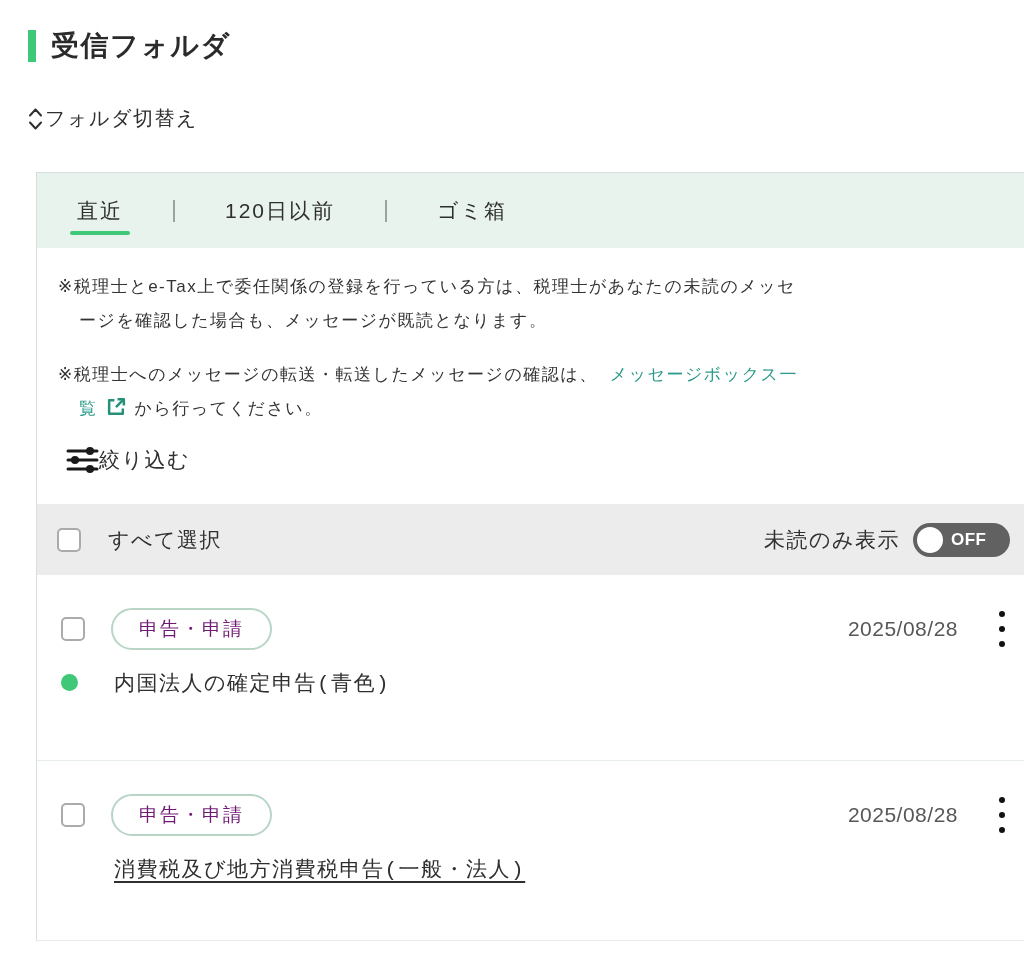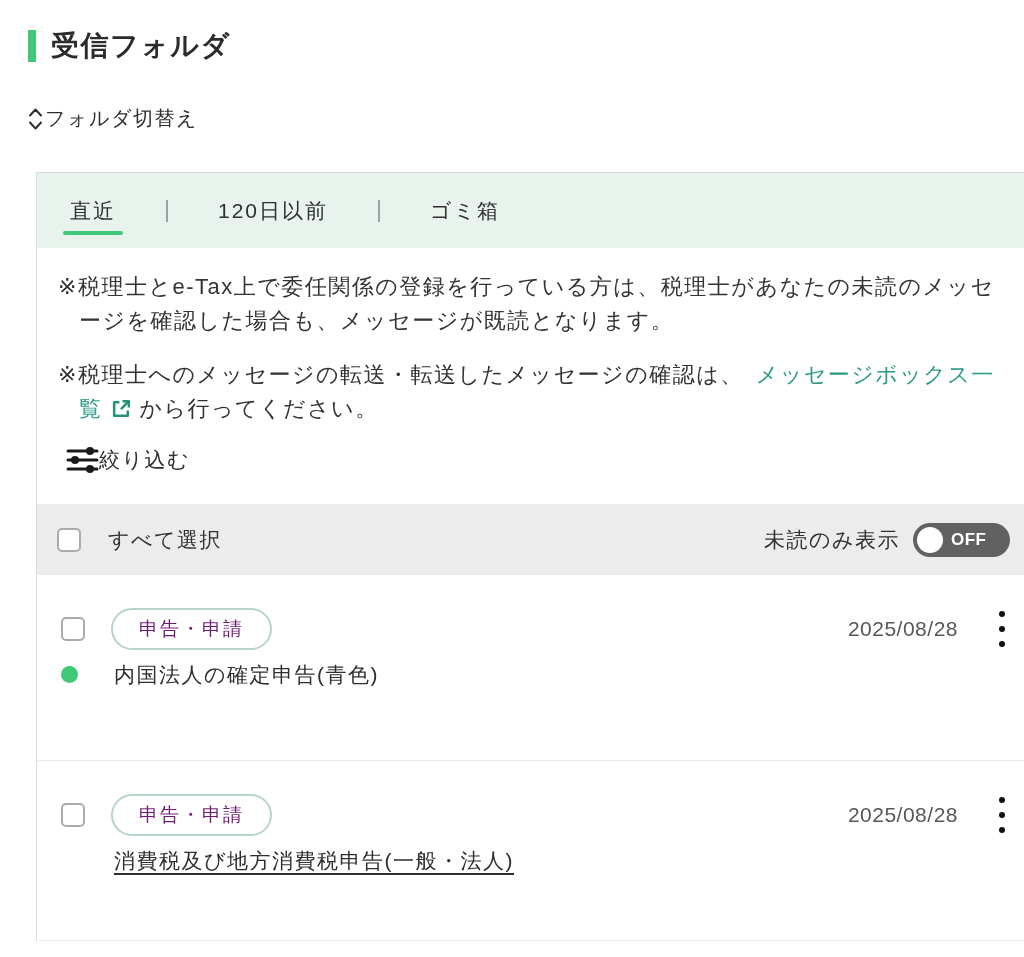--- a/index.html
+++ b/index.html
@@ -11,28 +11,28 @@
   
   .page-header{display:flex;align-items:center;padding:27px 0 0 28px;}
   .accent-bar{width:8px;height:32px;background:#3ec877;margin-right:15px;flex:none;}
   .page-title{font-size:28px;font-weight:bold;color:#2b2b2b;letter-spacing:1.5px;margin:0;}
   
   .folder-switch{display:flex;align-items:center;gap:1px;margin:40px 0 0 27px;
     font-size:20px;letter-spacing:1.5px;cursor:pointer;width:max-content;}
   
   .panel{margin:40px 0 0 36px;border-left:1px solid #d9dfdd;border-top:1px solid #d9dfdd;}
   .tab-bar{display:flex;align-items:stretch;height:75px;background:#e8f3ee;
-    padding-left:26px;gap:43px;font-size:21px;letter-spacing:2px;}
+    padding-left:33px;gap:43px;font-size:21px;letter-spacing:2px;}
   .tab{position:relative;padding:0 7px;display:flex;align-items:center;cursor:pointer;color:#2f2f2f;}
   .tab.active::after{content:"";position:absolute;left:0;right:0;bottom:13px;height:4px;
     background:#3ec877;border-radius:2px;}
   .tab-sep{width:2px;height:22px;background:#9aa3a0;align-self:center;}
   
   .panel-body{background:#fff;padding:22px 16px 30px 21px;}
-  .note{margin:0 0 20px 0;font-size:22px;line-height:34px;letter-spacing:1.5px;color:#333;}
+  .note{margin:0 0 20px 0;font-size:17px;line-height:34px;letter-spacing:1.5px;color:#333;}
   .note-cont{margin-left:21px;}
   .link{color:#2b9a88;text-decoration:none;cursor:pointer;}
   .link-gap{margin-left:12px;}
   .ext-icon{margin:0 8px;vertical-align:-3px;}
   .filter{display:flex;align-items:center;gap:0;font-size:21px;letter-spacing:1.5px;
     margin:14px 0 0 8px;cursor:pointer;width:max-content;}
   
   .list-header{height:71px;background:#ececec;display:flex;align-items:center;
     padding:0 14px 0 20px;font-size:21px;letter-spacing:1.5px;}
   .checkbox{width:24px;height:24px;background:#fff;border:2px solid #ababab;border-radius:5px;
@@ -48,22 +48,22 @@
     padding:32px 14px 0 24px;background:#fff;}
   .msg-row.second{height:180px;}
   .row-top{display:flex;align-items:center;}
   .row-top .checkbox{margin-right:26px;}
   .badge{border:2px solid #b7d6c6;border-radius:21px;height:42px;display:inline-flex;
     align-items:center;padding:0 26px;font-size:19px;letter-spacing:2px;color:#701a75;
     box-sizing:border-box;background:#fff;}
   .date{margin-left:auto;color:#575757;font-size:21px;margin-right:36px;letter-spacing:0.5px;}
   .kebab{display:flex;flex-direction:column;gap:9px;padding:4px 5px;cursor:pointer;}
   .kebab i{width:6px;height:6px;background:#111;border-radius:50%;}
-  .row-title{position:relative;margin-top:10px;padding-left:53px;font-size:21px;
-    letter-spacing:1.5px;color:#2f2f2f;}
+  .row-title{position:relative;margin-top:18px;padding-left:53px;font-size:21px;
+    letter-spacing:1.5px;color:#2f2f2f;font-family:Liberation Mono, monospace;}
   .unread-dot{position:absolute;left:0;top:5px;width:17px;height:17px;border-radius:50%;
     background:#3ec877;}
   .title{cursor:pointer;}
   .title-link{text-decoration:underline;text-underline-offset:5px;}
 </style>
 </head>
 <body>
 
 <div class="page-header">
   <span class="accent-bar"></span>

